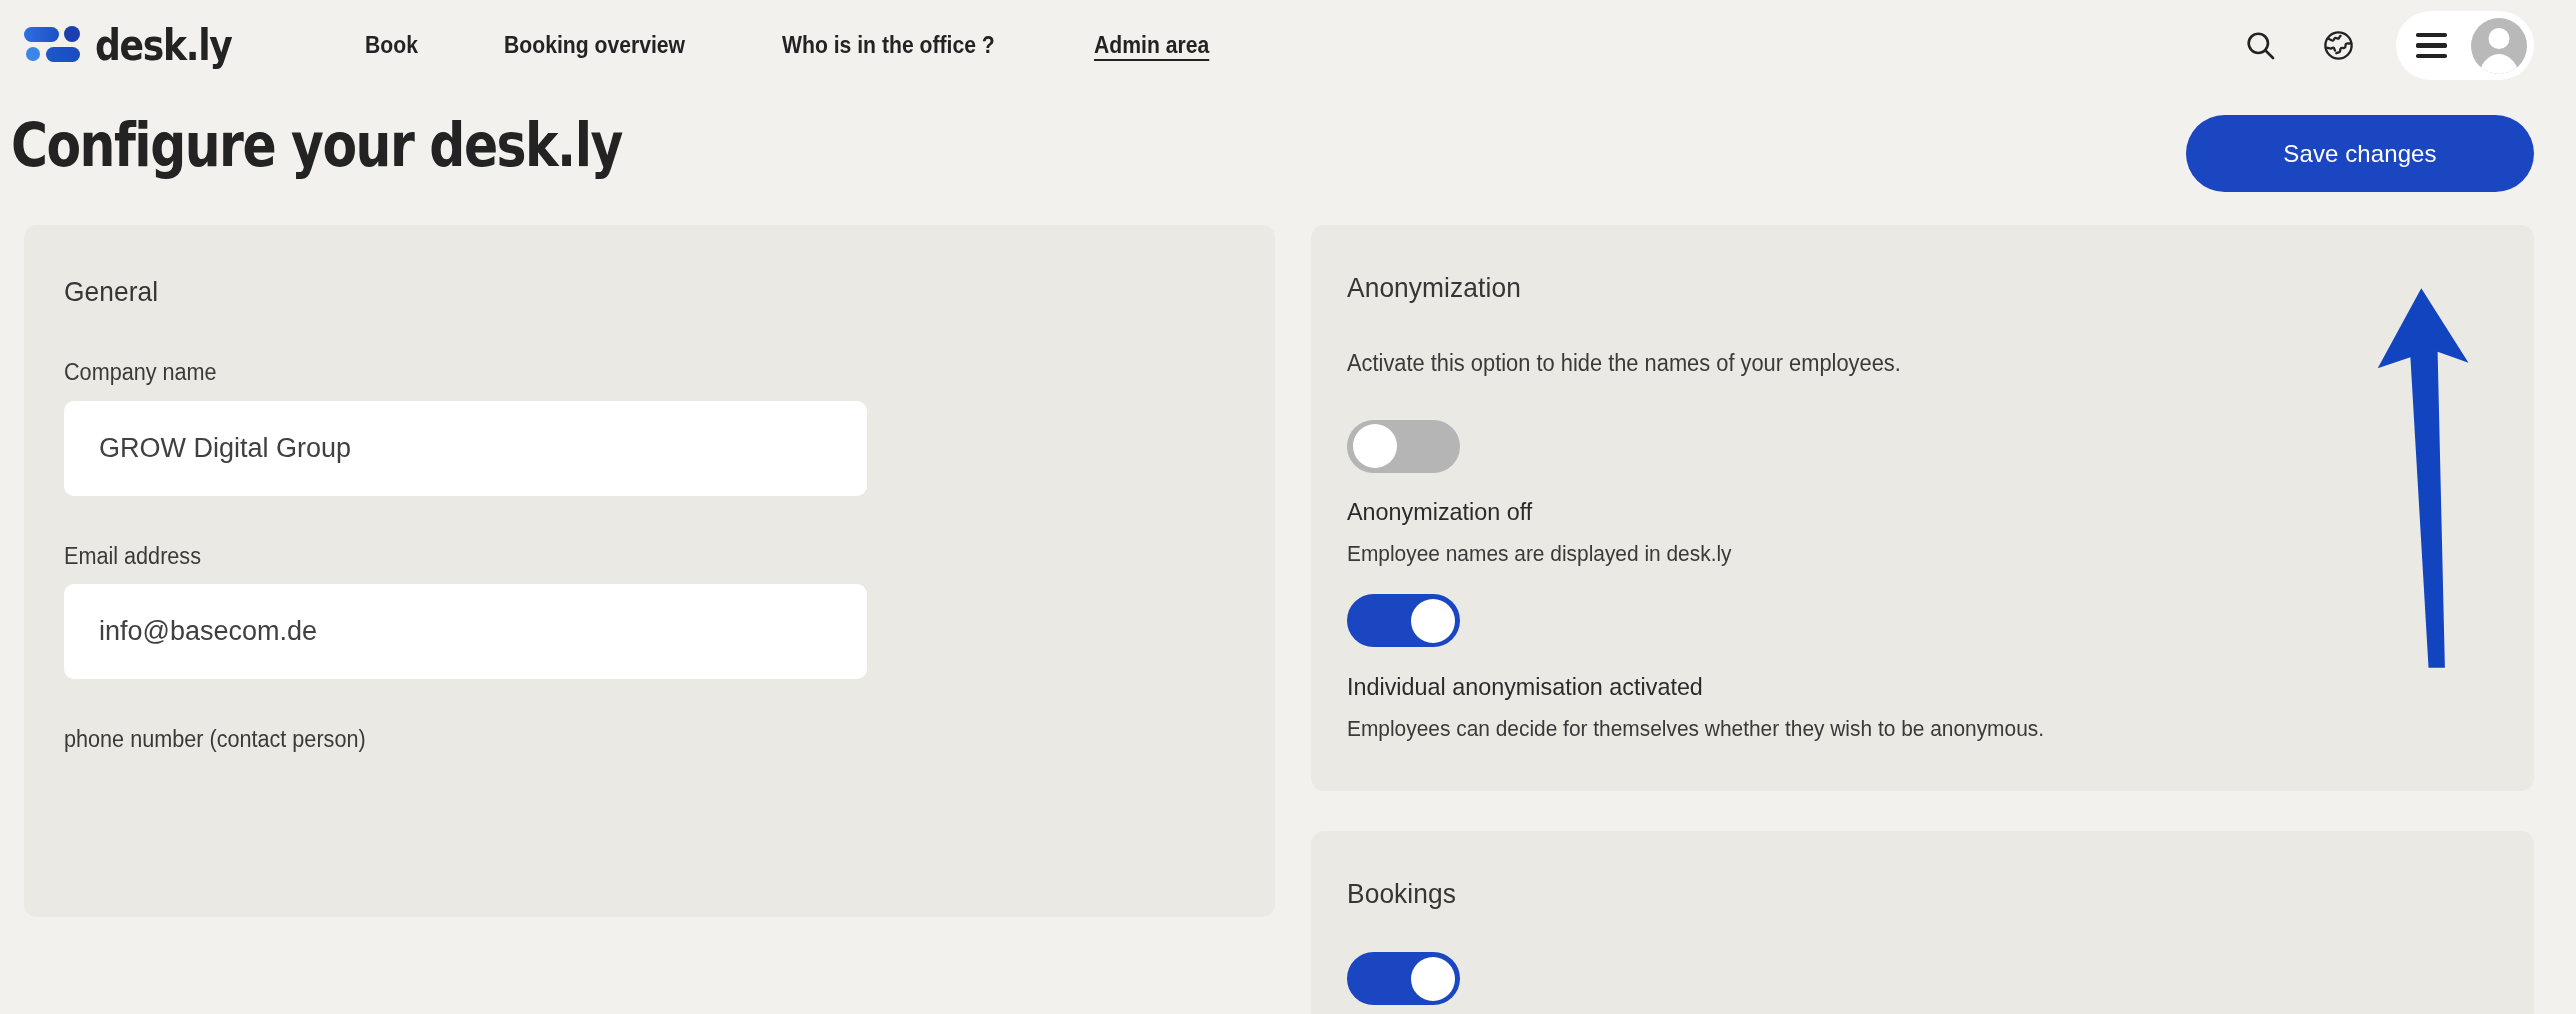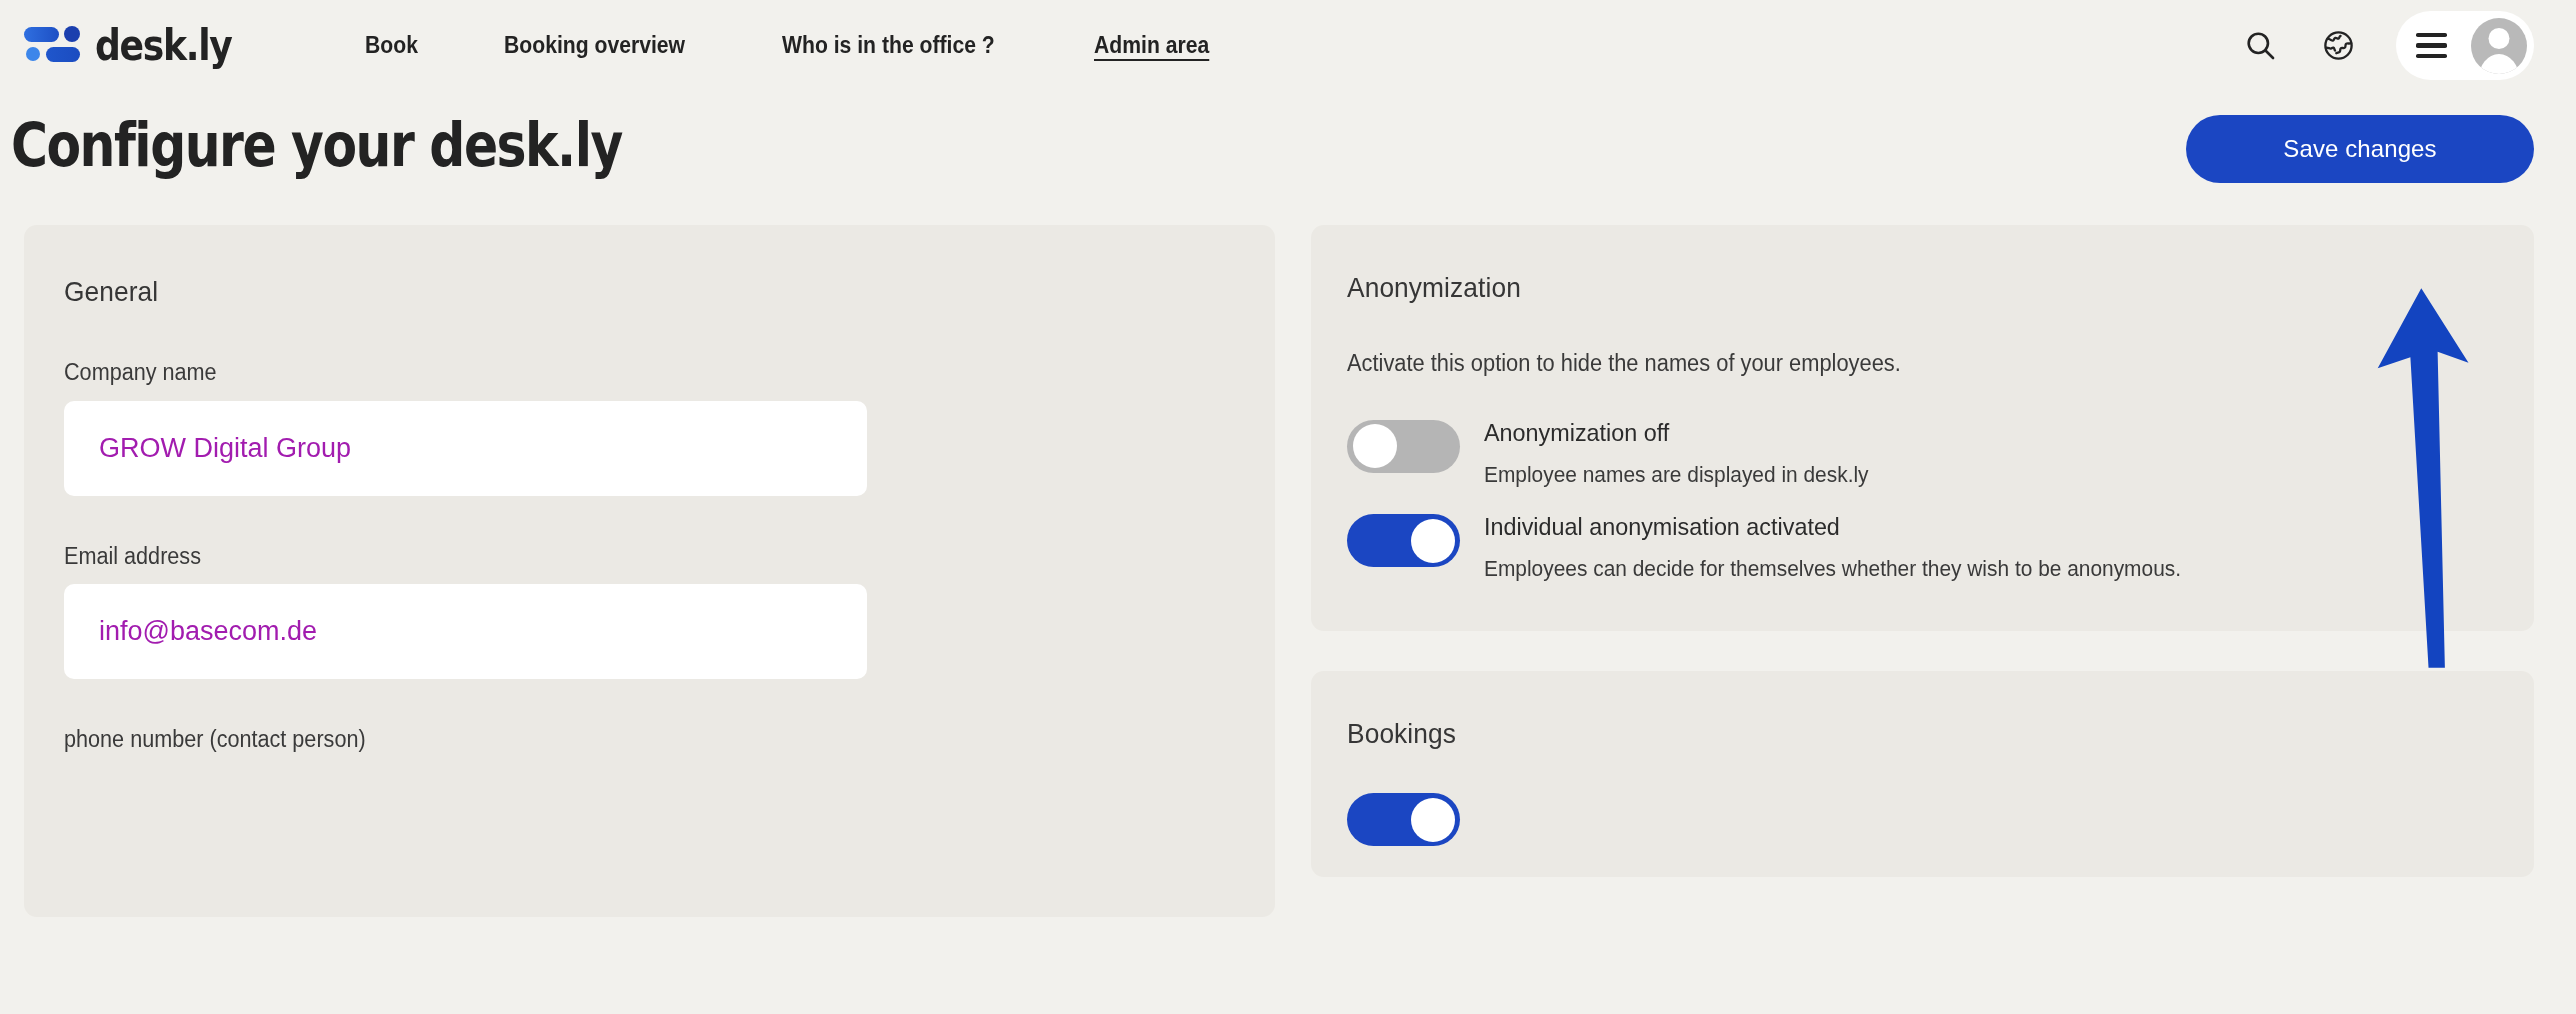--- a/index.html
+++ b/index.html
@@ -191,21 +191,21 @@
   }
   .save-btn {
     background: #1b46c2;
     color: #ffffff;
     border: none;
     border-radius: 910px;
     font-family: "Liberation Sans", sans-serif;
     font-size: 24px;
     font-weight: 400;
     width: 348px;
-    height: 68px;
+    height: 77px;
     cursor: pointer;
     letter-spacing: 0.1px;
   }
 
   
   .main {
     display: flex;
     gap: 36px;
     padding: 36px 42px 0 24px;
     align-items: flex-start;
@@ -240,39 +240,40 @@
   .field-label.first { margin-top: 51px; }
 
   .text-input {
     width: 803px;
     height: 95px;
     background: #ffffff;
     border: none;
     border-radius: 10px;
     font-family: "Liberation Sans", sans-serif;
     font-size: 27px;
-    color: #a21caf;
+    color: #404040;
     padding: 0 35px;
     outline: none;
     display: block;
   }
 
   .lead-text {
     font-size: 23px;
     color: #3a3a3a;
     margin-top: 46px;
     transform: scaleX(0.95);
     transform-origin: left center;
   }
 
   .toggle-row {
     display: flex;
     align-items: flex-start;
     gap: 24px;
     margin-top: 40px;
+    flex-direction: column;
   }
   .toggle-row.tight { margin-top: 24px; }
 
   .switch {
     width: 113px;
     height: 53px;
     border-radius: 910px;
     position: relative;
     flex: none;
     border: none;

